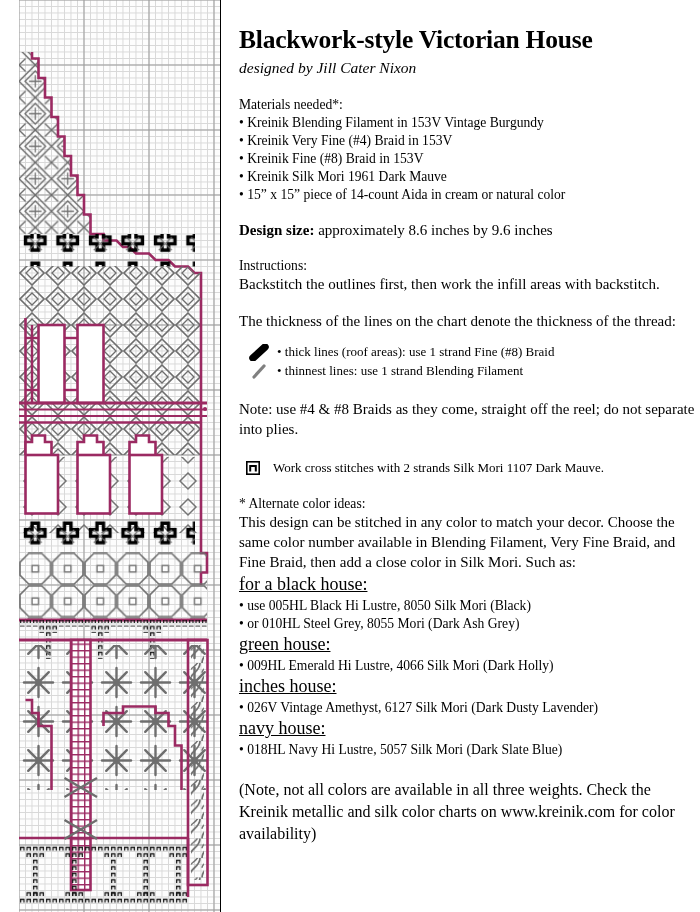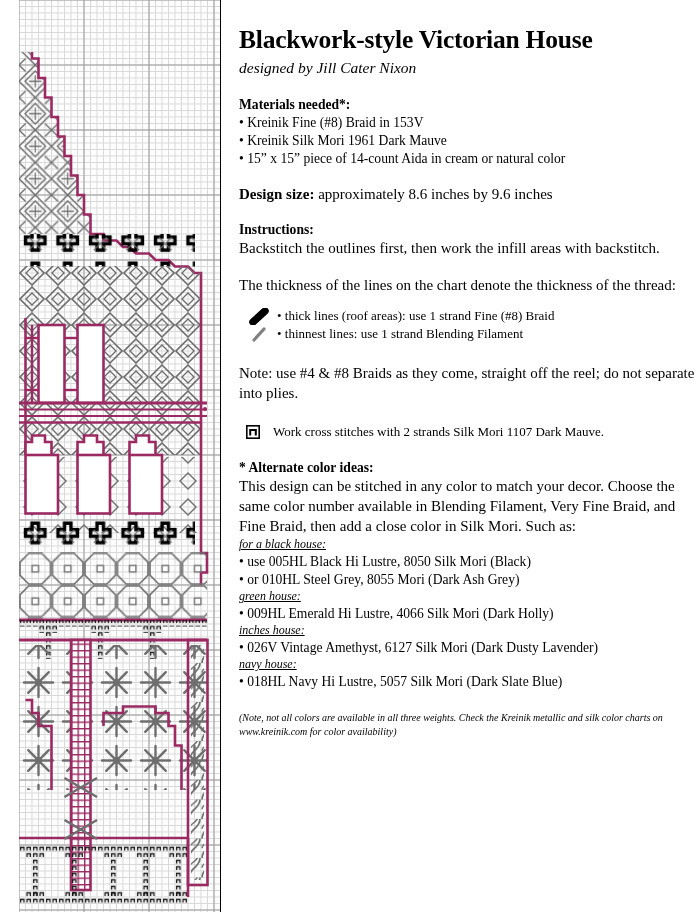--- a/index.html
+++ b/index.html
@@ -56,21 +56,21 @@
     margin: 0 0 4px 0;
     letter-spacing: -0.2px;
     line-height: 1.12;
   }
   .byline {
     font-style: italic;
     font-size: 15.5px;
     margin: 0 0 20px 0;
   }
   .sec-head {
-    font-weight: bold;
+    font-weight: normal;
     font-size: 13.6px;
     margin: 0 0 1px 0;
   }
   .li {
     font-size: 13.6px;
     line-height: 1.33;
     margin: 0;
   }
   .para {
     font-size: 15px;
@@ -104,29 +104,27 @@
     font-size: 13px;
     margin-left: 7px;
   }
   .xsym {
     width: 14px; height: 14px;
     flex: 0 0 14px;
     margin-right: 13px;
     display: block;
   }
   .sub-head {
-    font-style: italic;
     text-decoration: underline;
-    font-size: 12px;
+    font-size: 18px;
     line-height: 1.33;
     margin: 0;
   }
   .footnote {
-    font-style: italic;
-    font-size: 10px;
+    font-size: 16px;
     line-height: 1.36;
     margin: 0;
   }
 </style>
 </head>
 <body>
 
 <div class="page">
 
   <div class="chart-panel">
@@ -340,20 +338,22 @@
       </g>
     </svg>
   </div>
 
   <div class="text-panel">
 
     <h1 class="title">Blackwork-style Victorian House</h1>
     <p class="byline">designed by Jill Cater Nixon</p>
 
     <p class="sec-head">Materials needed*:</p>
+    <p class="li">• Kreinik Blending Filament in 153V Vintage Burgundy</p>
+    <p class="li">• Kreinik Very Fine (#4) Braid in 153V</p>
     <p class="li">• Kreinik Fine (#8) Braid in 153V</p>
     <p class="li">• Kreinik Silk Mori 1961 Dark Mauve</p>
     <p class="li">• 15” x 15” piece of 14-count Aida in cream or natural color</p>
 
     <div class="gap-md"></div>
     <p class="para"><b>Design size:</b><span> approximately 8.6 inches by 9.6 inches</span></p>
 
     <div class="gap-md"></div>
     <p class="sec-head">Instructions:</p>
     <p class="para">Backstitch the outlines first, then work the infill areas with backstitch.</p>

